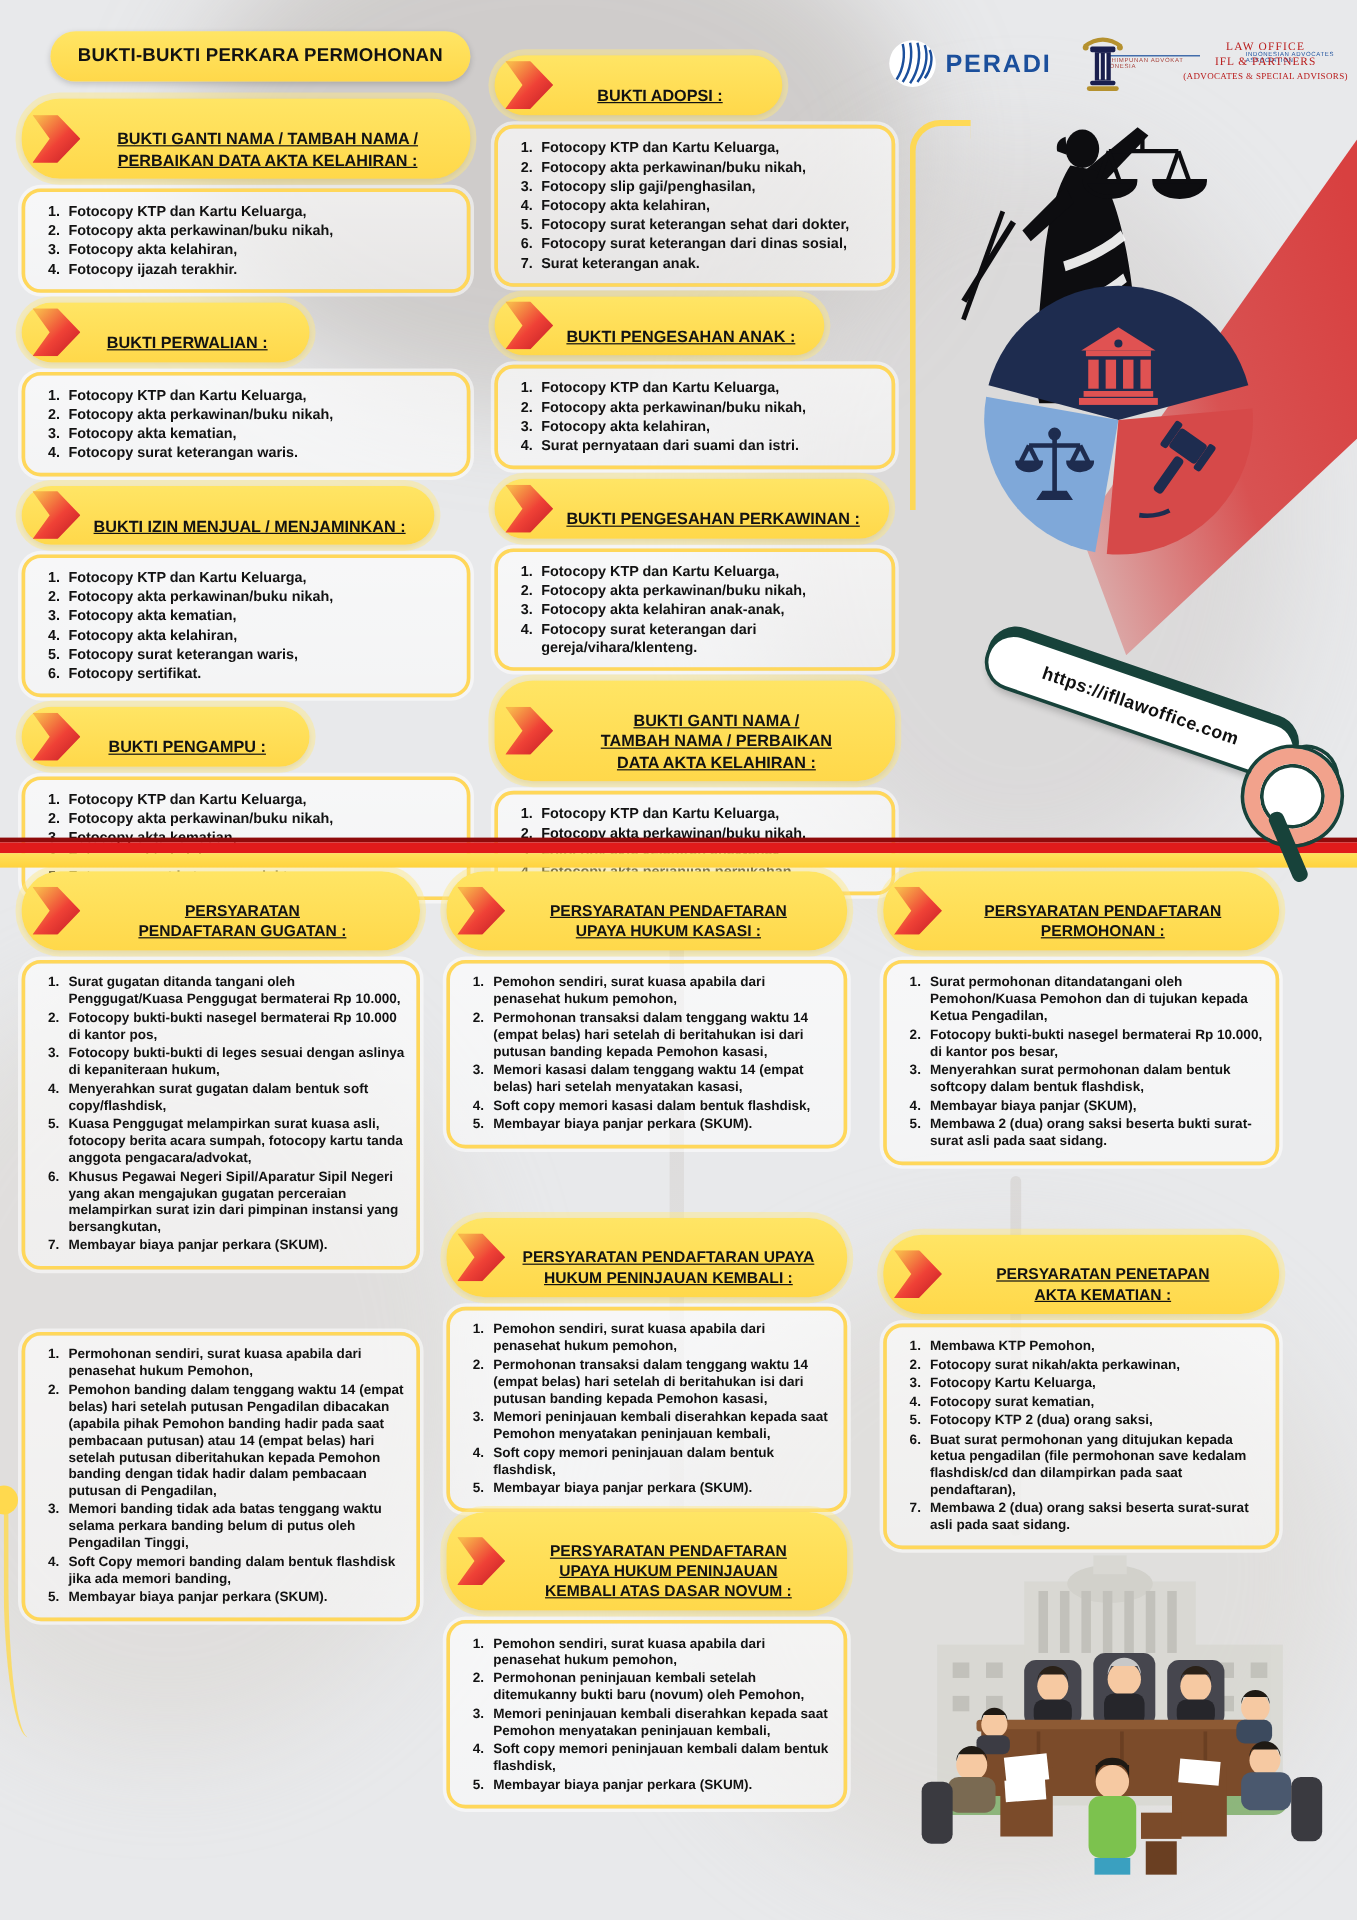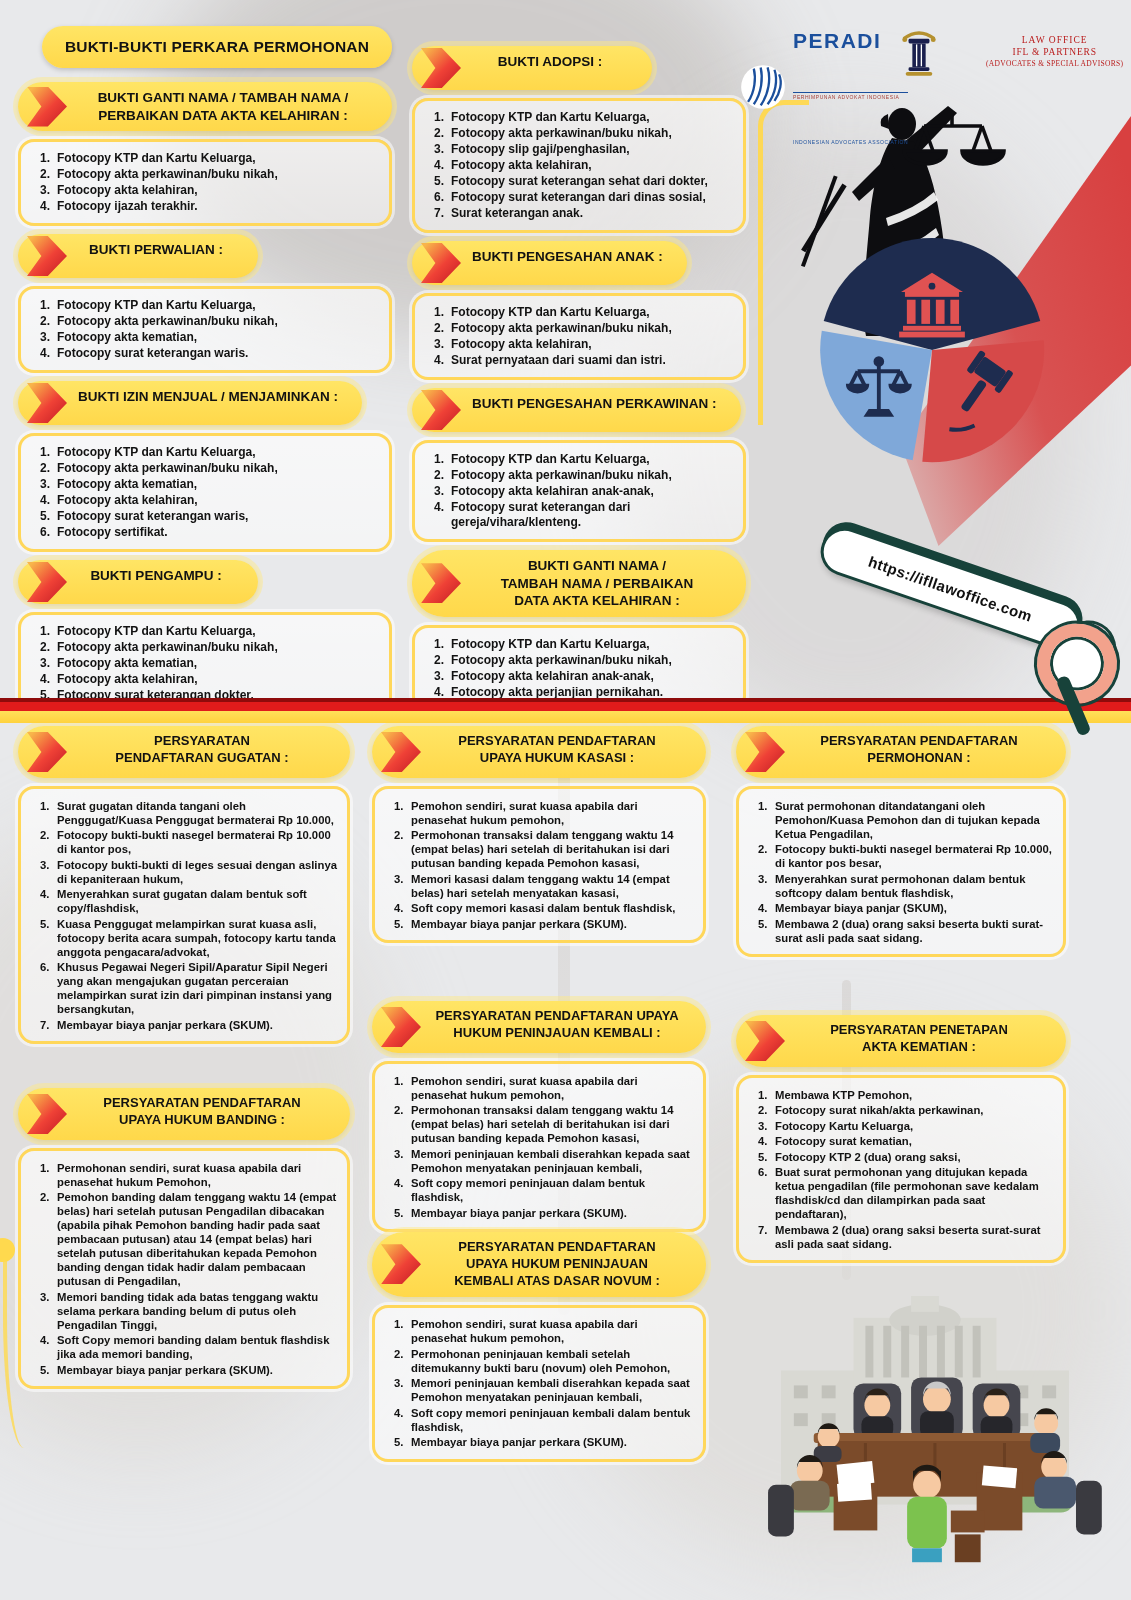--- a/index.html
+++ b/index.html
@@ -30,21 +30,21 @@
   .beam{position:absolute;left:856px;top:116px;width:275px;height:430px;z-index:0;
     clip-path:polygon(100% 0,100% 58%,30% 100%,16% 76%);
     background:linear-gradient(252deg,#d84040 5%,#d85252 45%,rgba(232,170,160,.15) 100%);}
   
   .title-pill{position:absolute;left:42px;top:26px;width:350px;height:42px;z-index:3;
     background:linear-gradient(#ffe565,#ffd84a);border-radius:22px;
     display:flex;align-items:center;justify-content:center;
     font-weight:800;font-size:15.5px;letter-spacing:.2px;
     box-shadow:0 2px 5px rgba(0,0,0,.18);}
   .peradi{position:absolute;left:740px;top:30px;display:flex;gap:7px;align-items:center;z-index:3;}
-  .peradi-text{display:flex;flex-direction:column;line-height:1;gap:38px;}
+  .peradi-text{display:flex;flex-direction:row;line-height:1;gap:38px;}
   .peradi-name{font-weight:800;font-size:21px;color:#1b4f9c;letter-spacing:1.5px;}
   .peradi-sub1{font-size:5px;color:#a6403a;letter-spacing:.55px;margin-top:3px;border-top:1.5px solid #1b4f9c;padding-top:2px;}
   .peradi-sub2{font-size:5px;color:#1b4f9c;letter-spacing:.55px;margin-top:1.5px;}
   .lawoffice{position:absolute;left:900px;top:26px;display:flex;gap:8px;align-items:center;z-index:3;}
   .lo-text{display:flex;flex-direction:column;align-items:center;line-height:1.25;
     font-family:"Liberation Serif",serif;color:#b91c1c;text-align:center;margin-left:40px;}
   .lo-1{font-size:9.5px;letter-spacing:1px;}
   .lo-2{font-size:9.5px;letter-spacing:.8px;}
   .lo-3{font-size:7.5px;letter-spacing:.3px;}
   
@@ -54,24 +54,24 @@
   .botA{left:18px;top:726px;width:332px;}
   .botB{left:372px;top:726px;width:334px;}
   .botC{left:736px;top:726px;width:330px;}
   .topL .sec + .sec,.topM .sec + .sec{margin-top:8px;}
   .botA .sec + .sec{margin-top:44px;}
   .botB .sec:nth-child(2){margin-top:58px;}
   .botB .sec:nth-child(3){}
   .botC .sec:nth-child(2){margin-top:58px;}
   .sec{display:flex;flex-direction:column;}
   .pill{position:relative;width:fit-content;max-width:100%;min-width:240px;box-sizing:border-box;
-    display:flex;justify-content:center;text-align:center;
-    min-height:44px;padding:7px 24px 7px 60px;border-radius:32px;
+    display:flex;align-items:center;justify-content:center;text-align:center;
+    min-height:44px;padding:25px 24px 7px 60px;border-radius:32px;
     background:linear-gradient(#ffe565,#ffd84a);
-    box-shadow:0 0 0 5px rgba(255,232,130,.45),0 2px 4px rgba(0,0,0,.12);}
+    box-shadow:0 0 0 5px rgba(255,232,130,.45),0 2px 4px rgba(0,0,0,.12);text-decoration:underline;}
   .bot .pill{width:100%;min-height:52px;}
   .pill-t{font-weight:800;font-size:13.5px;line-height:1.3;text-wrap:balance;}
   .bot .pill-t{font-size:13px;}
   .arrow{position:absolute;left:9px;top:50%;transform:translateY(-50%);width:40px;height:40px;
     clip-path:polygon(0 0,52% 0,100% 50%,52% 100%,0 100%,36% 50%);
     background:linear-gradient(135deg,#f8b54a 8%,#ef4136 55%,#c61f26 95%);}
   .listbox{margin-top:8px;box-sizing:border-box;border:3px solid #ffd75a;border-radius:16px;
     background:linear-gradient(rgba(255,255,255,.66),rgba(255,255,255,.5));
     box-shadow:0 0 0 3px rgba(255,255,255,.55);padding:8px 8px 8px 10px;}
   .listbox ol{margin:0;padding:0 0 0 26px;list-style:none;counter-reset:li;}
@@ -369,24 +369,20 @@
           <li>Fotocopy bukti-bukti nasegel bermaterai Rp 10.000 di kantor pos,</li>
           <li>Fotocopy bukti-bukti di leges sesuai dengan aslinya di kepaniteraan hukum,</li>
           <li>Menyerahkan surat gugatan dalam bentuk soft copy/flashdisk,</li>
           <li>Kuasa Penggugat melampirkan surat kuasa asli, fotocopy berita acara sumpah, fotocopy kartu tanda anggota pengacara/advokat,</li>
           <li>Khusus Pegawai Negeri Sipil/Aparatur Sipil Negeri yang akan mengajukan gugatan perceraian melampirkan surat izin dari pimpinan instansi yang bersangkutan,</li>
           <li>Membayar biaya panjar perkara (SKUM).</li>
         </ol>
       </div>
     </section>
     <section class="sec">
-      <div class="pill">
-        <span class="arrow"></span>
-        <span class="pill-t">PERSYARATAN PENDAFTARAN UPAYA HUKUM BANDING :</span>
-      </div>
       <div class="listbox">
         <ol>
           <li>Permohonan sendiri, surat kuasa apabila dari penasehat hukum Pemohon,</li>
           <li>Pemohon banding dalam tenggang waktu 14 (empat belas) hari setelah putusan Pengadilan dibacakan (apabila pihak Pemohon banding hadir pada saat pembacaan putusan) atau 14 (empat belas) hari setelah putusan diberitahukan kepada Pemohon banding dengan tidak hadir dalam pembacaan putusan di Pengadilan,</li>
           <li>Memori banding tidak ada batas tenggang waktu selama perkara banding belum di putus oleh Pengadilan Tinggi,</li>
           <li>Soft Copy memori banding dalam bentuk flashdisk jika ada memori banding,</li>
           <li>Membayar biaya panjar perkara (SKUM).</li>
         </ol>
       </div>
     </section>

